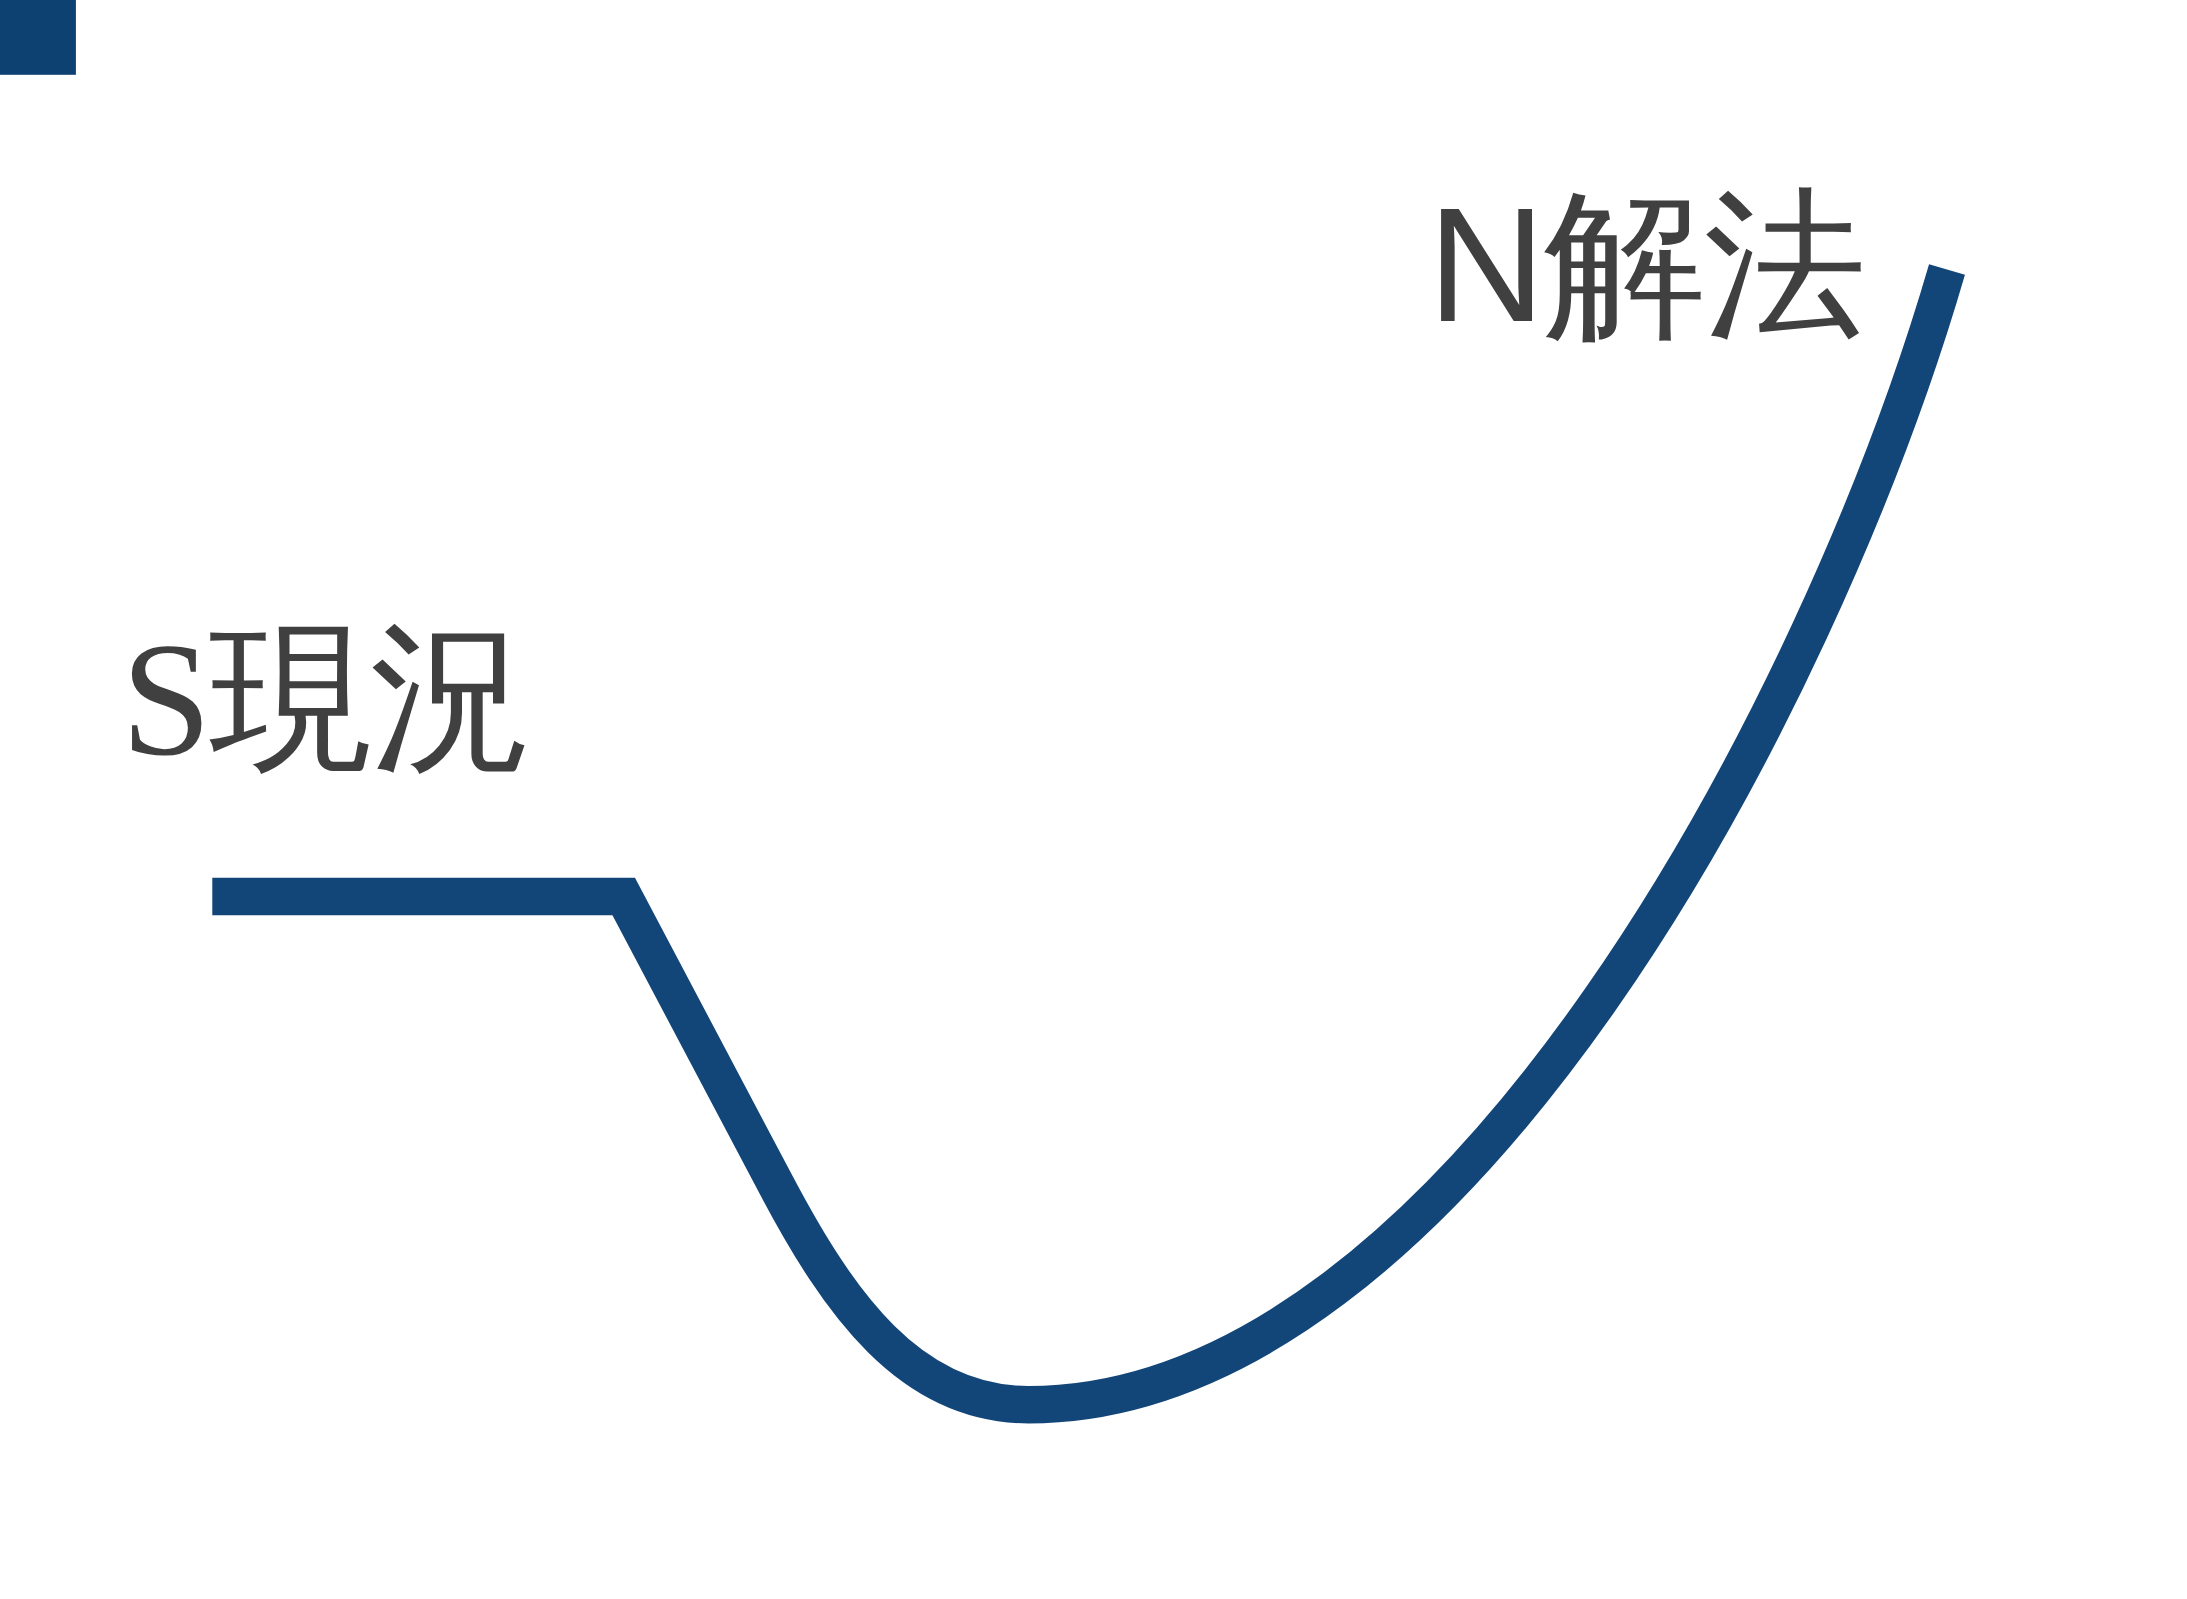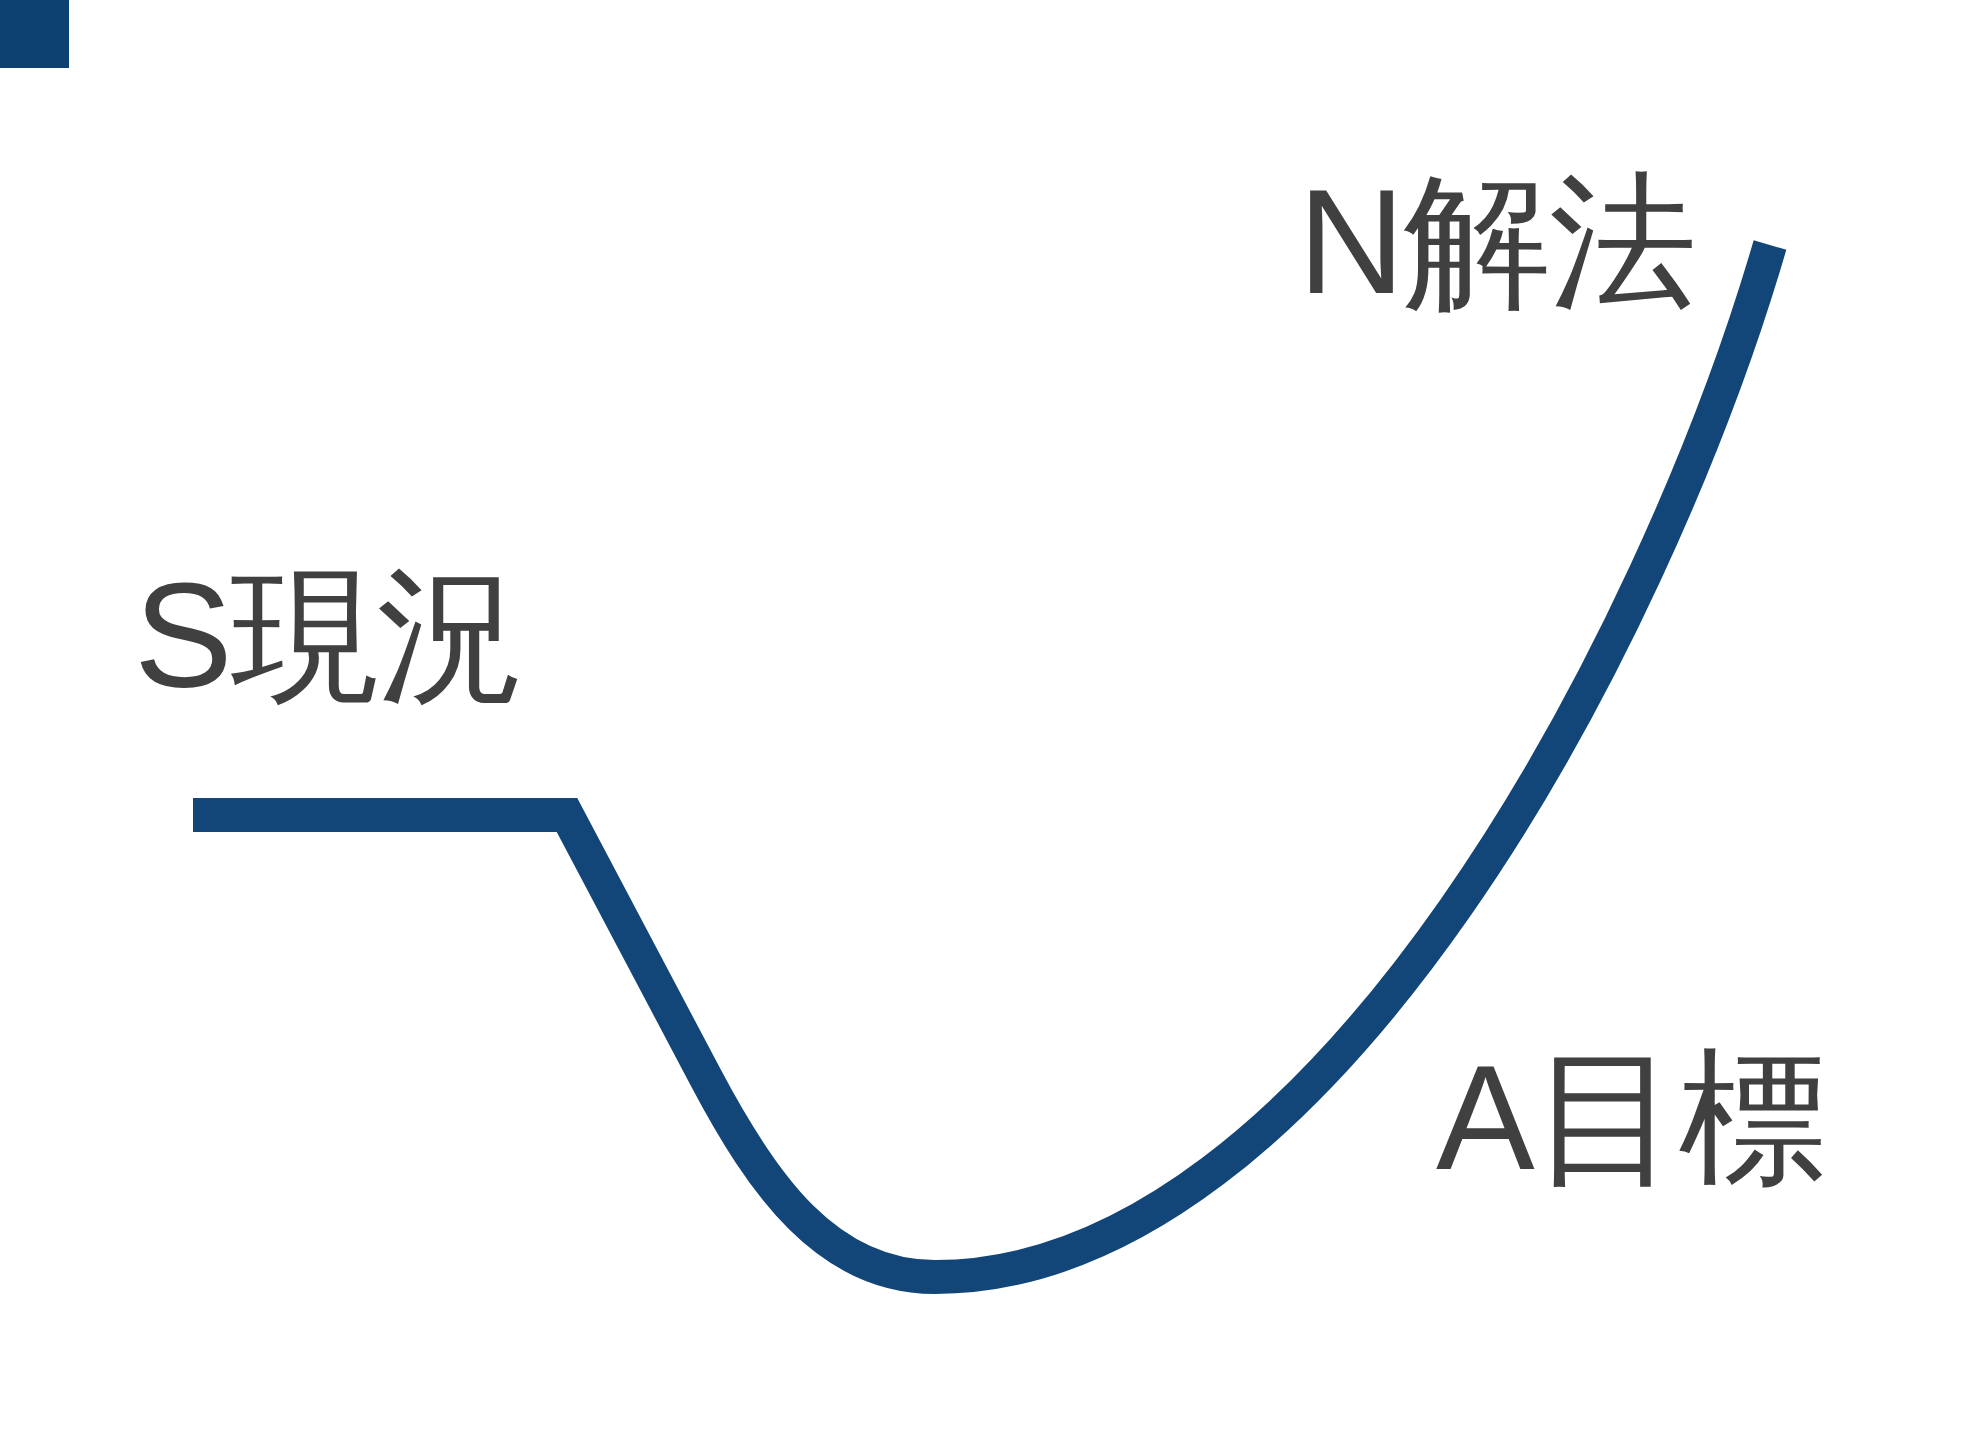--- a/index.html
+++ b/index.html
@@ -41,36 +41,35 @@
   .label {
     position: absolute;
     font-size: 148px;
     line-height: 1.0;
     font-weight: 400;
     letter-spacing: -2px;
     color: #404040;
     white-space: nowrap;
     user-select: none;
   }
-  .label-situation   { left: 134px;  top: 562px;  }
+  .label-situation   { left: 110px;  top: 562px; font-family: Liberation Serif, serif;  }
   .label-solution    { left: 1298px; top: 168px;  }
   .label-consequence { left: 306px;  top: 1078px; }
   .label-aim         { left: 1436px; top: 1044px; }
 </style>
 </head>
 <body>
 
 <div class="slide">
 
   <div class="corner-square"></div>
 
   <svg class="curve-svg" viewBox="0 0 1988 1454" xmlns="http://www.w3.org/2000/svg" aria-hidden="true">
     <path d="M 193 815 L 567 815 L 706 1078 C 762 1184 827 1277 935 1277 C 1322 1277 1655 640 1770 245" stroke="#124679"></path>
   </svg>
 
   <div class="label label-situation">S現況</div>
 
   <div class="label label-solution">N解法</div>
 
 
-  <div class="label label-aim">A目標</div>
 
 </div>
 
 </body></html>

